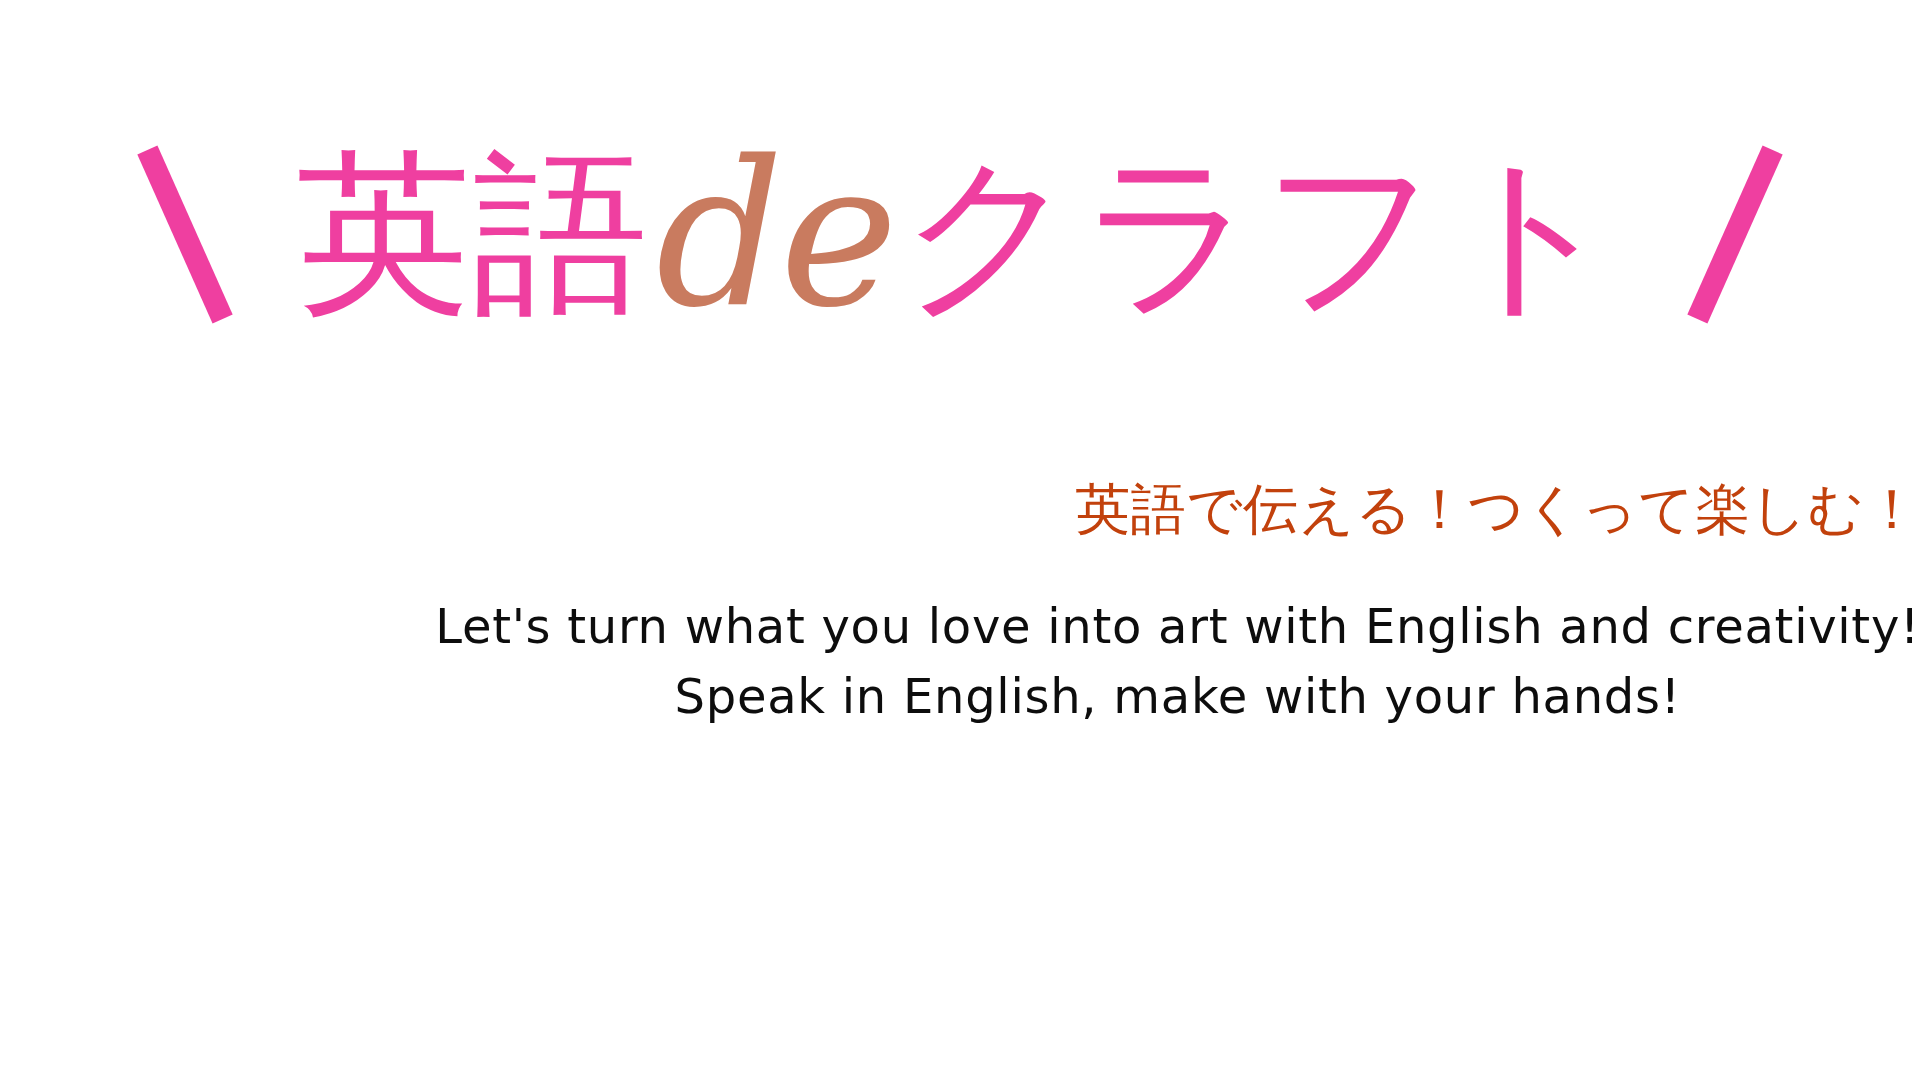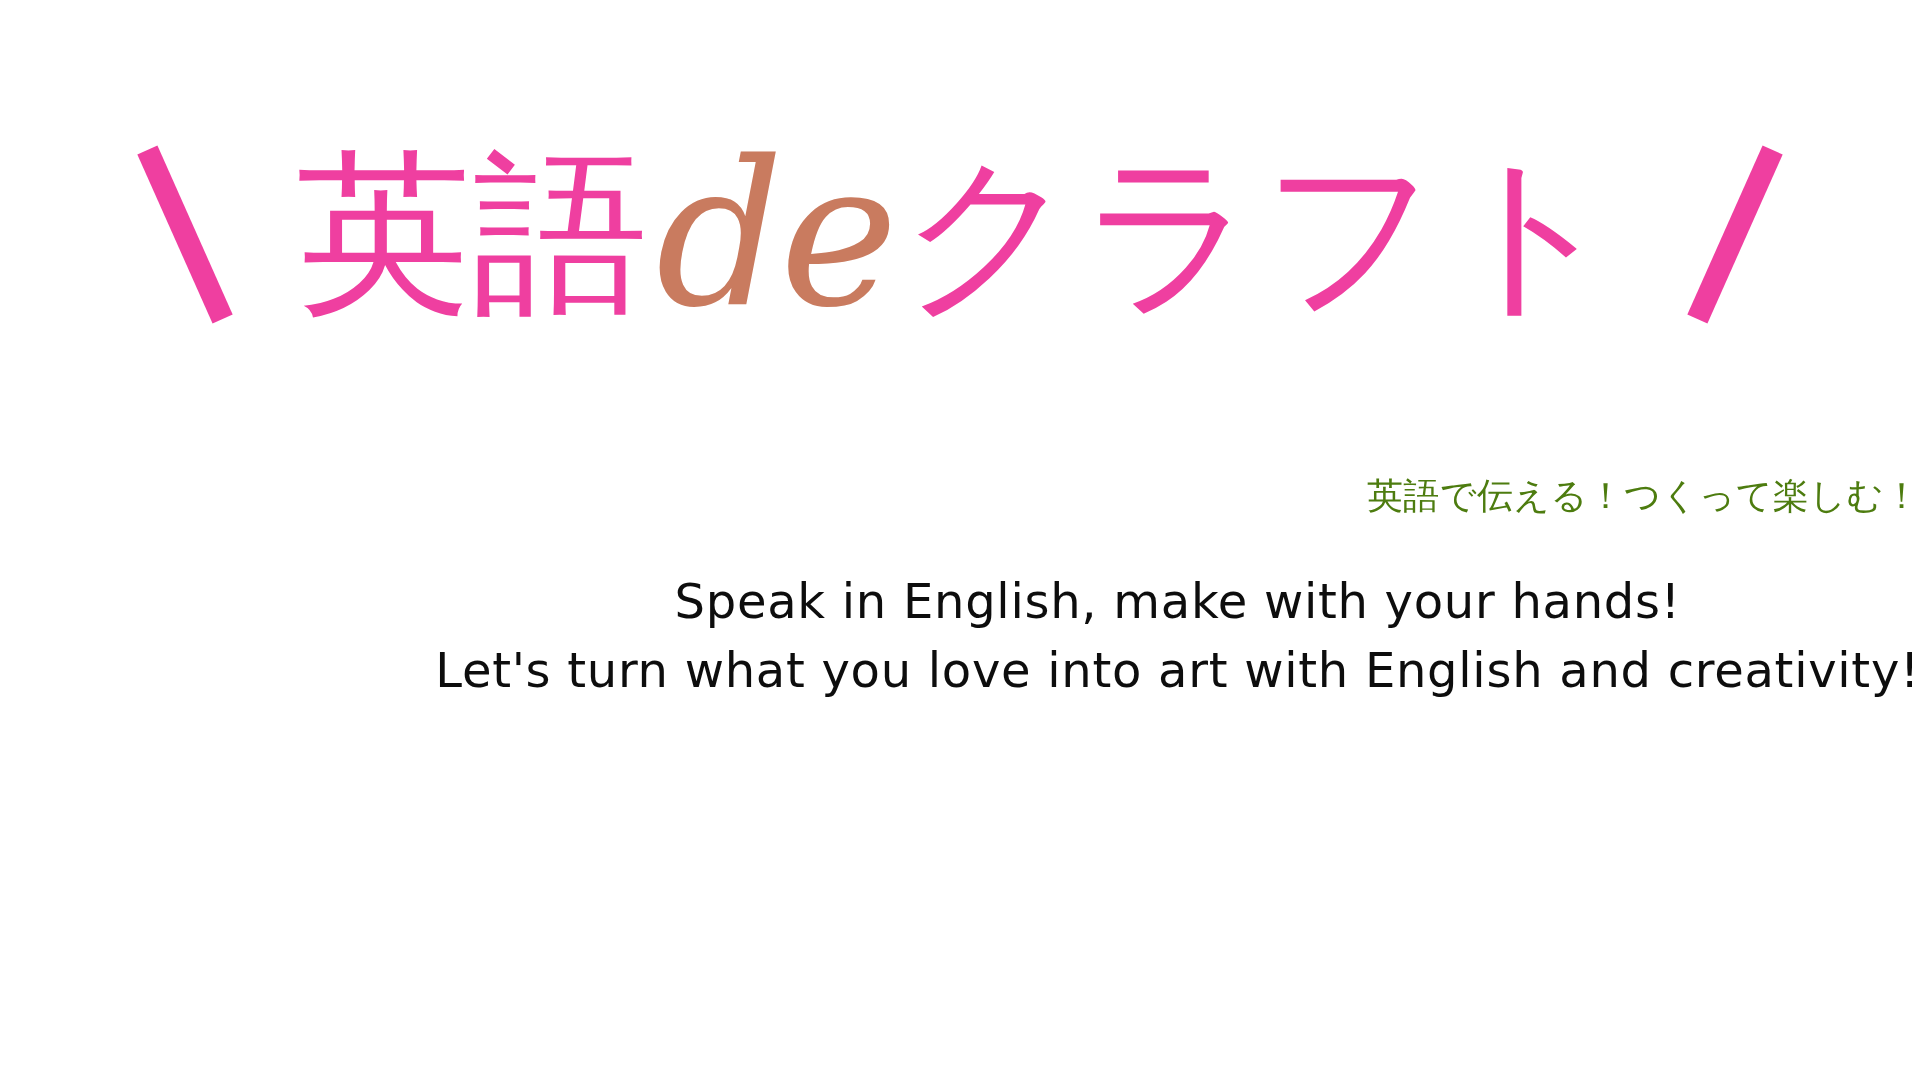--- a/index.html
+++ b/index.html
@@ -77,23 +77,23 @@
     letter-spacing: -0.02em;
     padding: 0 6px;
     position: relative;
     top: 10px;
   }
 
   
   .jp-block {
     margin-top: 102px;
     text-align: center;
-    color: #4d7c0f;
+    color: #c2410c;
     font-family: "DejaVu Sans", "Liberation Sans", sans-serif;
-    font-size: 36px;
+    font-size: 55px;
     line-height: 1.35;
     font-weight: 400;
     letter-spacing: 0.01em;
     white-space: nowrap;
   }
   .jp-line { display: block; }
 
   
   .en-block {
     margin-top: 46px;
@@ -122,17 +122,17 @@
     </span>
 
     <span class="slash slash-right"></span>
   </div>
 
   <div class="jp-block">
     <span class="jp-line">英語で伝える！つくって楽しむ！</span>
   </div>
 
   <div class="en-block">
+    <span class="en-line">Let's turn what you love into art with English and creativity!</span>
     <span class="en-line">Speak in English, make with your hands!</span>
-    <span class="en-line">Let's turn what you love into art with English and creativity!</span>
   </div>
 
 </div>
 
 </body></html>

